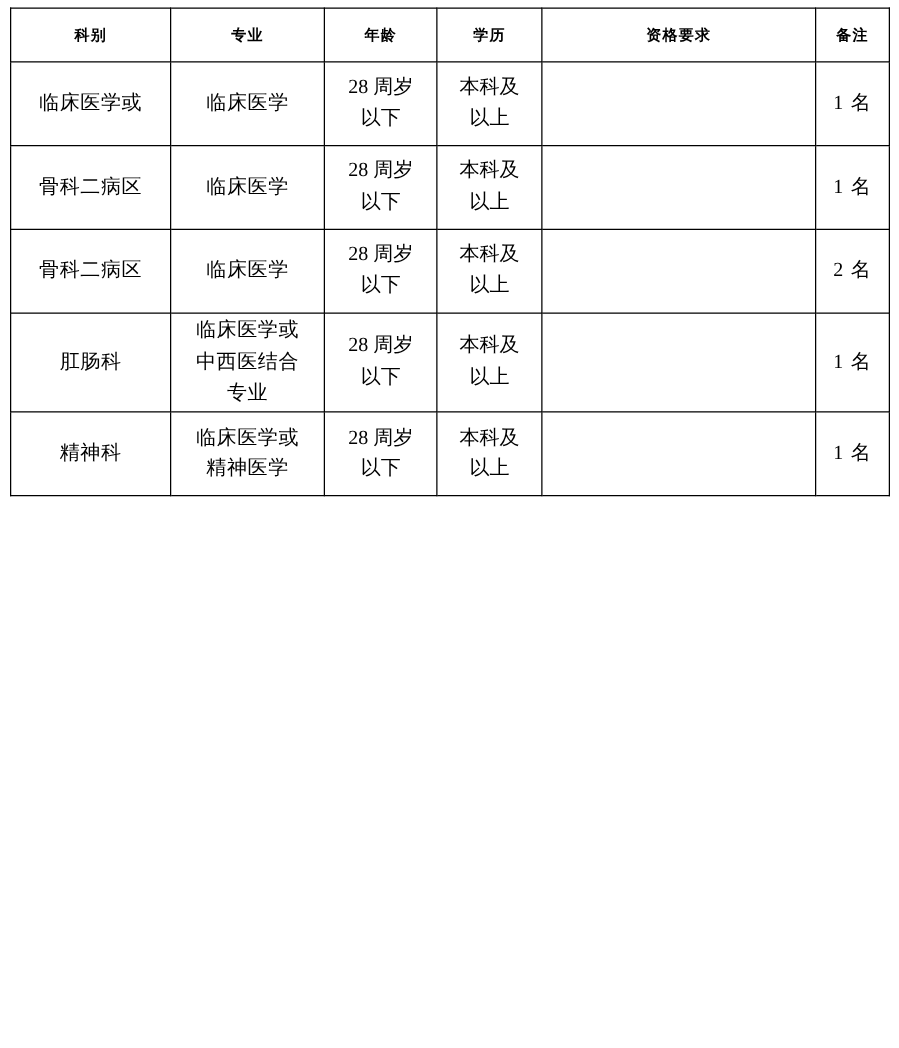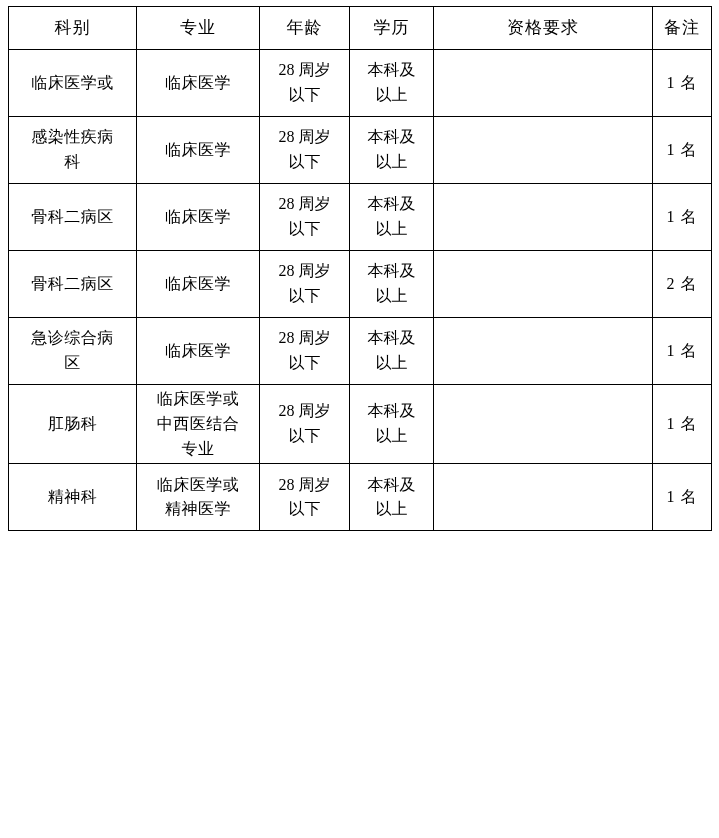--- a/index.html
+++ b/index.html
@@ -36,22 +36,23 @@
   table.recruit-table td {
     border: 1px solid #000000;
     text-align: center;
     vertical-align: middle;
     padding: 2px 3px;
     line-height: 1.55;
     font-weight: normal;
   }
   table.recruit-table thead th {
     height: 38px;
-    font-size: 17px;
+    font-size: 12px;
     letter-spacing: 1px;
+    font-weight: bold;
   }
   table.recruit-table tbody td {
     height: 62px;
     font-size: 16px;
   }
   td.dept, td.major {
     font-size: 16px;
     letter-spacing: 0.5px;
   }
   td.age, td.edu {
@@ -98,37 +99,20 @@
             <span class="ln">以下</span>
           </td>
           <td class="edu">
             <span class="ln">本科及</span>
             <span class="ln">以上</span>
           </td>
           <td class="req"></td>
           <td class="note">1 名</td>
         </tr>
         <tr>
-          <td class="dept">
-            <span class="ln">感染性疾病</span>
-            <span class="ln">科</span>
-          </td>
-          <td class="major">临床医学</td>
-          <td class="age">
-            <span class="ln">28 周岁</span>
-            <span class="ln">以下</span>
-          </td>
-          <td class="edu">
-            <span class="ln">本科及</span>
-            <span class="ln">以上</span>
-          </td>
-          <td class="req"></td>
-          <td class="note">1 名</td>
-        </tr>
-        <tr>
           <td class="dept">骨科二病区</td>
           <td class="major">临床医学</td>
           <td class="age">
             <span class="ln">28 周岁</span>
             <span class="ln">以下</span>
           </td>
           <td class="edu">
             <span class="ln">本科及</span>
             <span class="ln">以上</span>
           </td>
@@ -141,37 +125,20 @@
           <td class="age">
             <span class="ln">28 周岁</span>
             <span class="ln">以下</span>
           </td>
           <td class="edu">
             <span class="ln">本科及</span>
             <span class="ln">以上</span>
           </td>
           <td class="req"></td>
           <td class="note">2 名</td>
-        </tr>
-        <tr>
-          <td class="dept">
-            <span class="ln">急诊综合病</span>
-            <span class="ln">区</span>
-          </td>
-          <td class="major">临床医学</td>
-          <td class="age">
-            <span class="ln">28 周岁</span>
-            <span class="ln">以下</span>
-          </td>
-          <td class="edu">
-            <span class="ln">本科及</span>
-            <span class="ln">以上</span>
-          </td>
-          <td class="req"></td>
-          <td class="note">1 名</td>
         </tr>
         <tr>
           <td class="dept">肛肠科</td>
           <td class="major">
             <span class="ln">临床医学或</span>
             <span class="ln">中西医结合</span>
             <span class="ln">专业</span>
           </td>
           <td class="age">
             <span class="ln">28 周岁</span>

